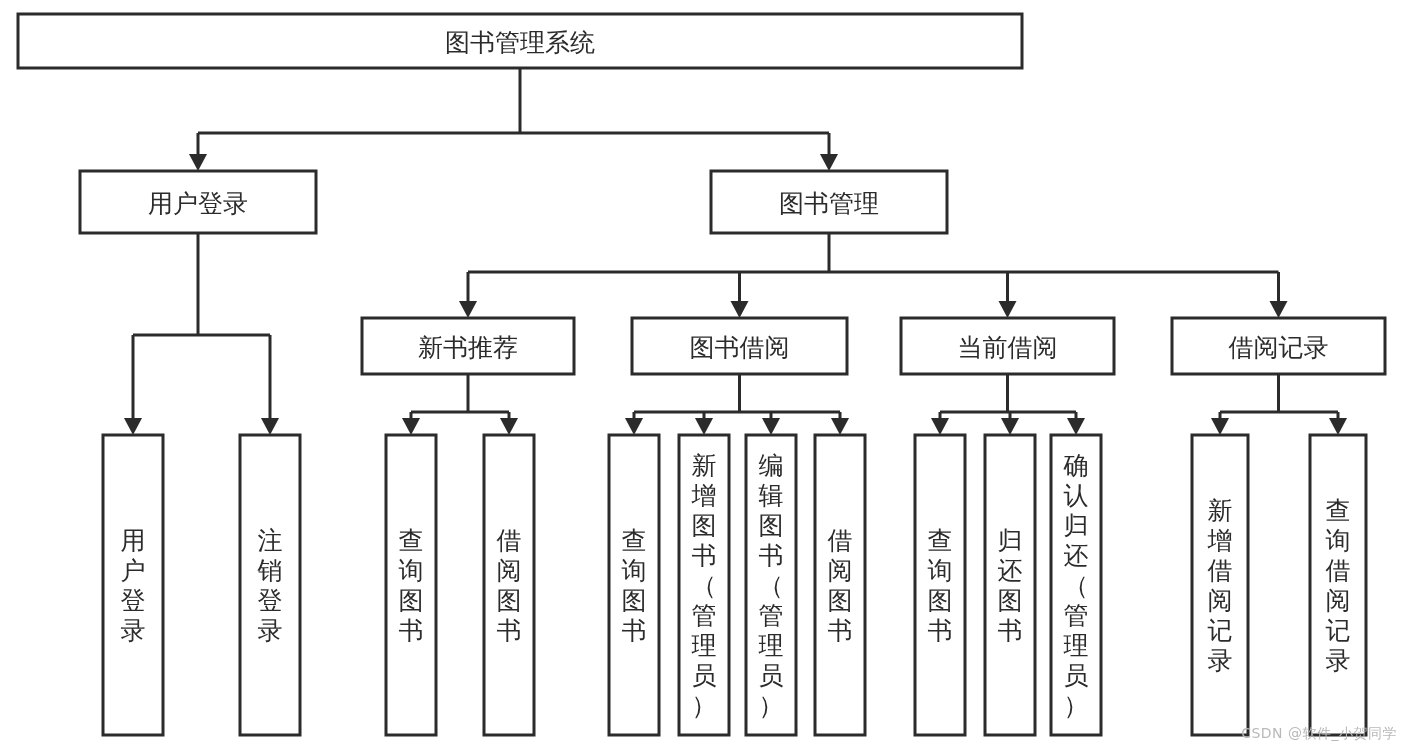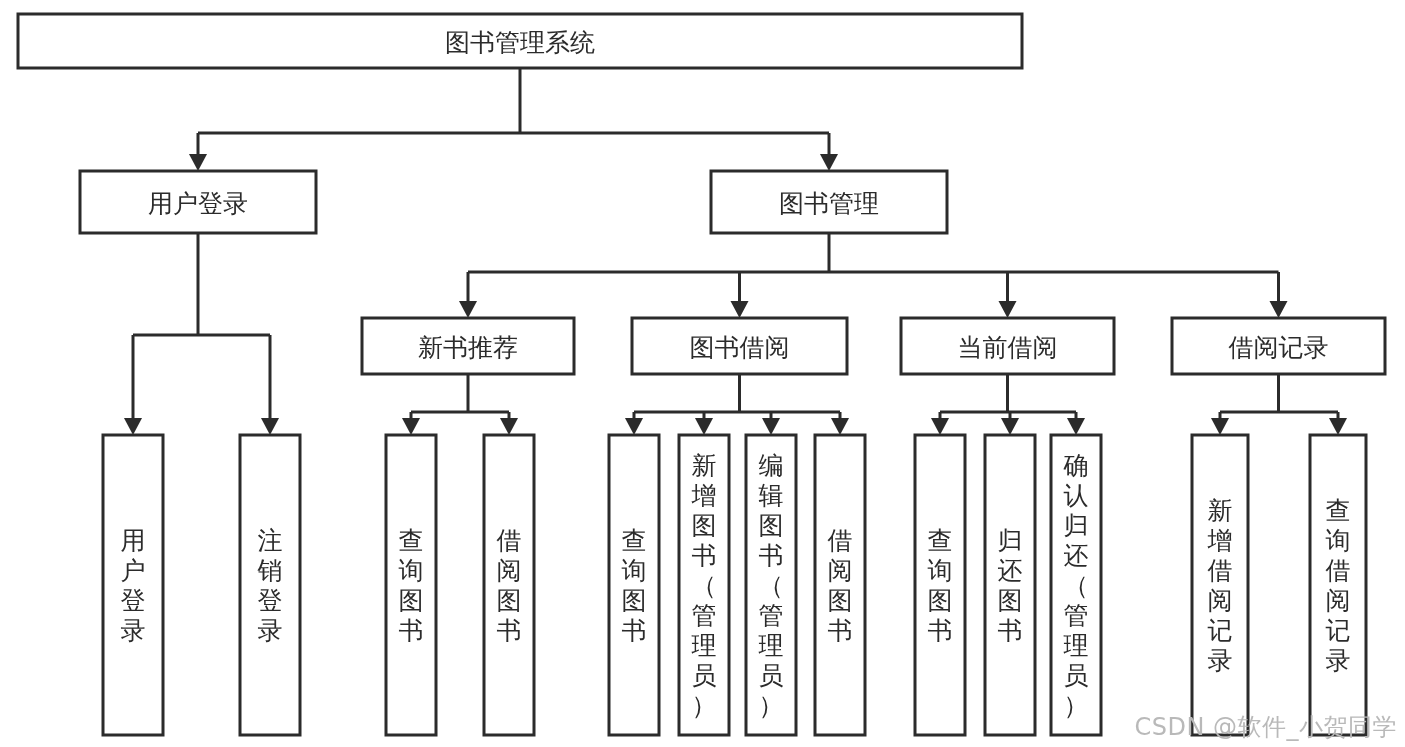--- a/index.html
+++ b/index.html
@@ -52,21 +52,21 @@
     font-family: "DejaVu Sans", "Liberation Sans", sans-serif;
     font-size: 25px;
     fill: #2b2b2b;
     text-anchor: middle;
   }
   .watermark-text {
     position: absolute;
     right: 8px;
     bottom: 4px;
     font-family: "DejaVu Sans", "Liberation Sans", sans-serif;
-    font-size: 24px;
+    font-size: 14px;
     color: #b9b9b9;
     white-space: nowrap;
     letter-spacing: 0.5px;
     user-select: none;
   }
 </style>
 </head>
 <body>
 
 <div id="diagram-root">

